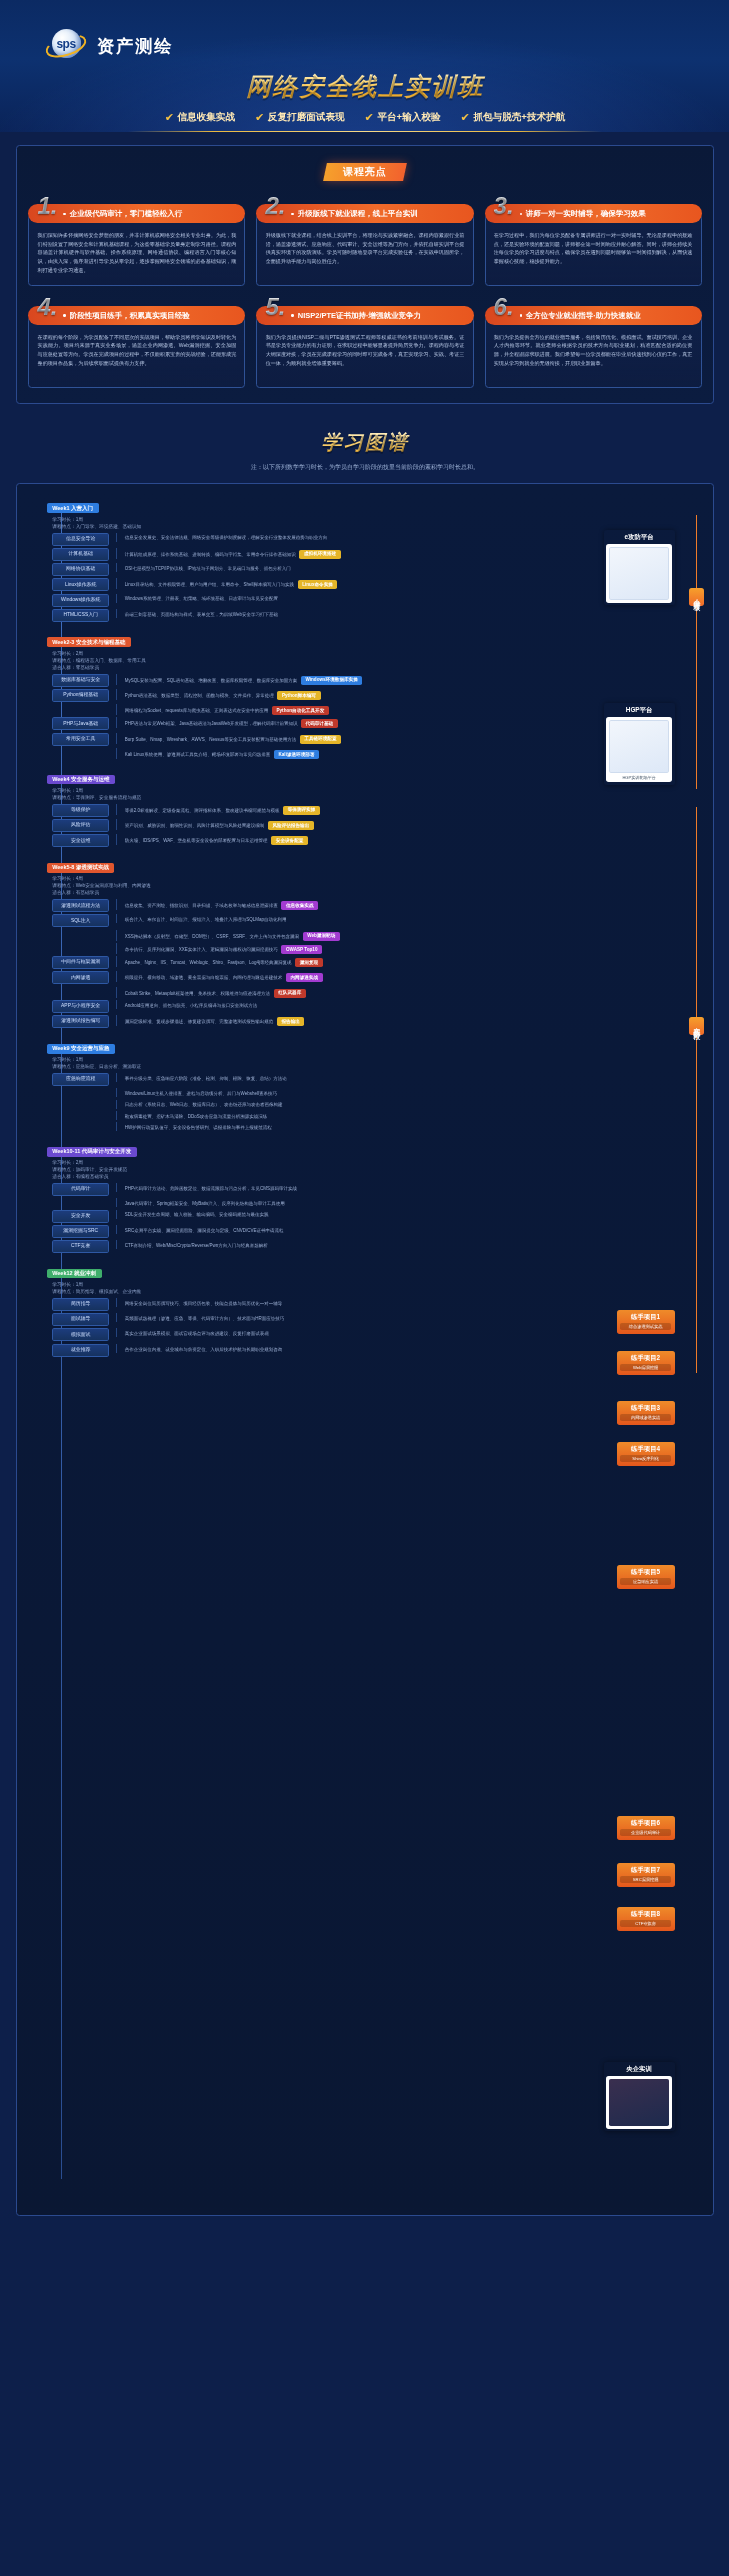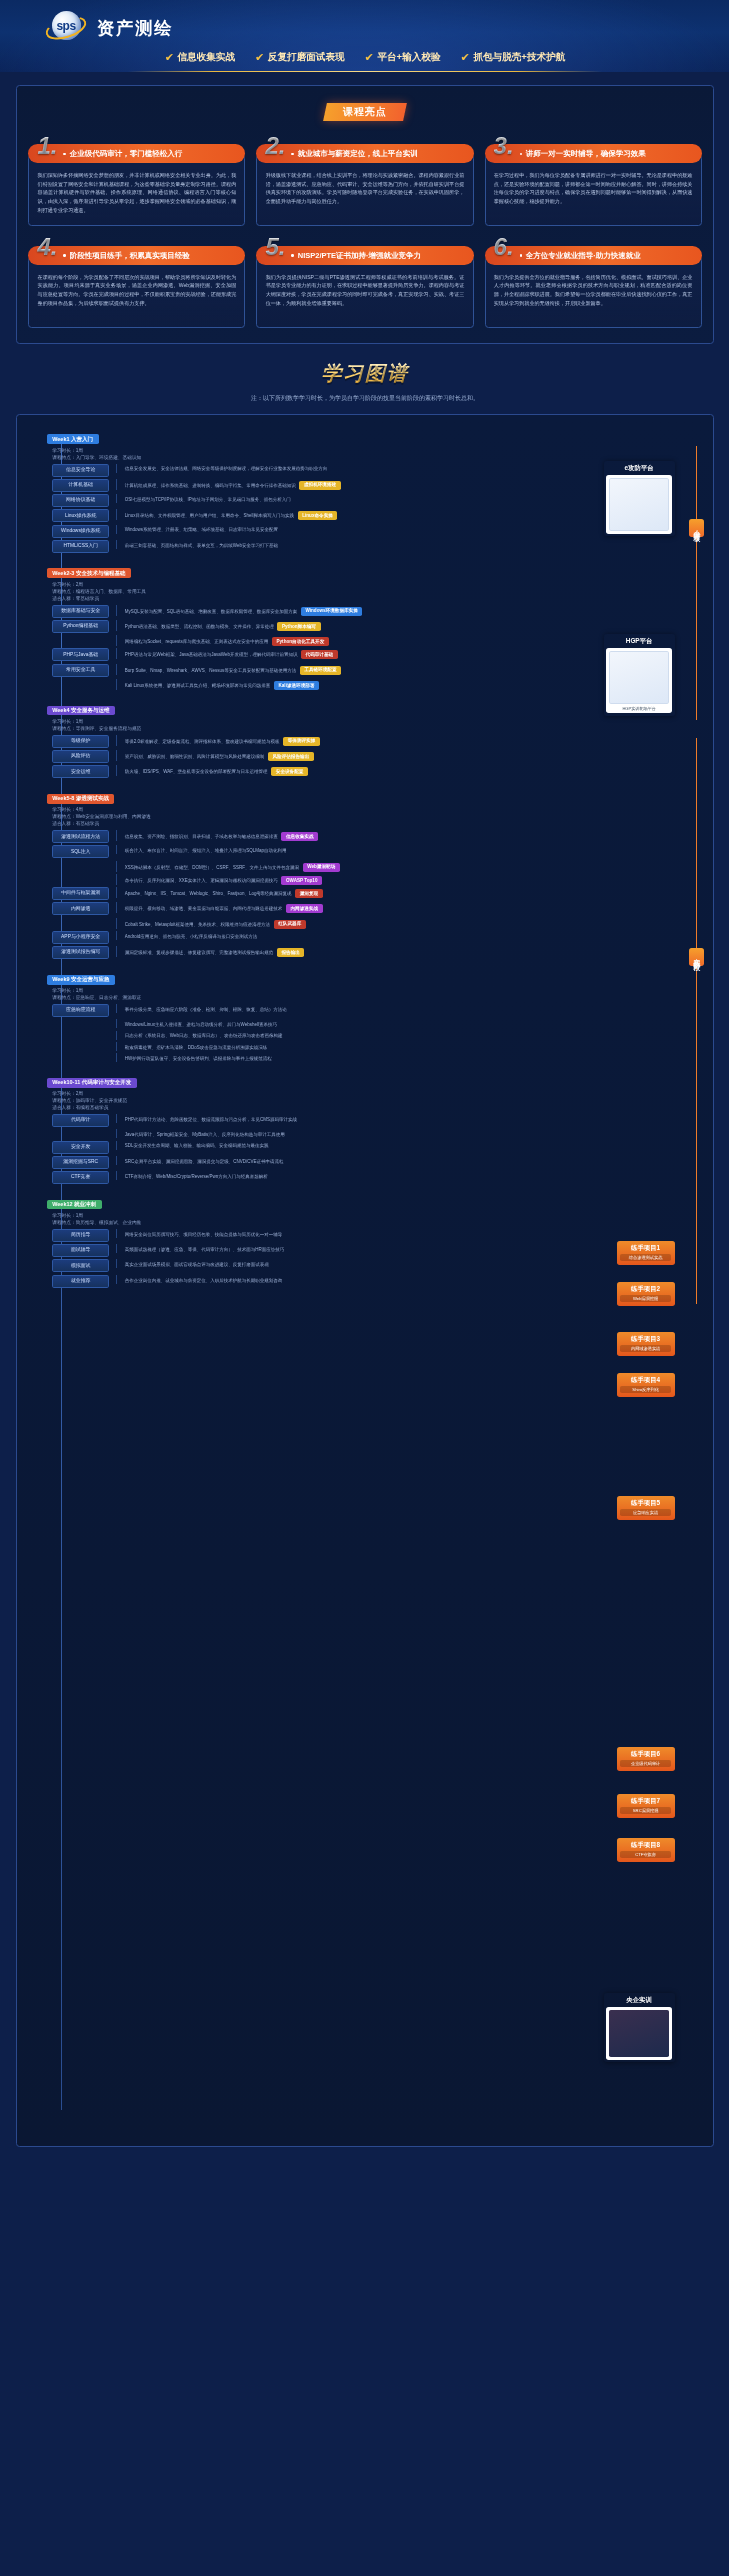--- a/index.html
+++ b/index.html
@@ -11,21 +11,21 @@
     overflow-x: hidden;
   }
   .page { width: 730px; position: relative; }
 
   
   .hero {
     position: relative;
     background:
       radial-gradient(ellipse 547px 182px at 50% 120%, rgba(40,90,190,.55), rgba(0,0,0,0) 70%),
       linear-gradient(180deg, #0b2a63 0%, #0d3170 45%, #0a2358 100%);
-    padding: 1px 0 0;
+    padding: 19px 0 0;
   }
   .logo-row { display: flex; align-items: center; padding: 11px 0 0 46px; height: 42px; }
   .logo-mark {
     width: 42px; height: 36px; position: relative; flex: none;
   }
   .logo-mark .globe {
     position: absolute; left: 5.5px; top: 1.8px; width: 29px; height: 29px; border-radius: 50%;
     background: radial-gradient(circle at 35% 30%, #ffffff 0%, #dce9f8 45%, #8fb5e4 100%);
     box-shadow: inset -2.7px -2.7px 5.5px rgba(40,80,160,.5);
   }
@@ -109,21 +109,21 @@
     margin-top: -8.2px;
     border: 0.9px solid #2f5296;
     border-radius: 3.6px;
     background: linear-gradient(180deg, #13255180 0%, #0d1c41 100%);
     padding: 14.6px 8.2px 9px;
     font-size: 5.1px; line-height: 1.72; color: #b9c9e6; text-align: justify;
     min-height: 71px;
   }
 
   
-  .map-section { margin-top: 16px; padding-bottom: 24px; }
+  .map-section { margin-top: 25px; padding-bottom: 24px; }
   .map-title {
     text-align: center; font-size: 20px; font-weight: bold; font-style: italic; letter-spacing: 1.8px;
     background: linear-gradient(180deg, #fff7da 0%, #ffd97c 45%, #e8a72a 100%);
     -webkit-background-clip: text; background-clip: text; color: transparent;
     text-shadow: 0 1.8px 0 rgba(0,0,0,.3);
   }
   .map-note { text-align: center; font-size: 6px; color: #9fb4d8; margin-top: 7.3px; }
 
   .map-panel {
     margin: 11px 16.4px 0;
@@ -207,20 +207,21 @@
   <div class="hero">
     <div class="logo-row">
       <div class="logo-mark">
         <div class="globe"></div>
         <div class="ring"></div>
         <div class="sps">sps</div>
       </div>
       <div class="logo-text">资产测绘</div>
     </div>
 
+    <div class="hero-title">网络安全线上实训班</div>
 
     <div class="hero-bullets">
       <div class="b">
           <span class="tick">✔</span>
           <span>信息收集实战</span>
         </div>
       <div class="b">
           <span class="tick">✔</span>
           <span>反复打磨面试表现</span>
         </div>
@@ -243,21 +244,21 @@
     <div class="cards-grid">
 
       <div class="card">
         <div class="card-num">1.</div>
         <div class="card-head">企业级代码审计，零门槛轻松入行</div>
         <div class="card-body">我们深知许多怀揣网络安全梦想的朋友，并非计算机或网络安全相关专业出身。为此，我们特别设置了网络安全和计算机基础课程，为这些零基础学员量身定制学习路径。课程内容涵盖计算机硬件与软件基础、操作系统原理、网络通信协议、编程语言入门等核心知识，由浅入深，循序渐进引导学员从零学起，逐步掌握网络安全领域的必备基础知识，顺利打通专业学习通道。</div>
       </div>
 
       <div class="card">
         <div class="card-num">2.</div>
-        <div class="card-head">就业城市与薪资定位，线上平台实训</div>
+        <div class="card-head">升级版线下就业课程，线上平台实训</div>
         <div class="card-body">升级版线下就业课程，结合线上实训平台，将理论与实践紧密融合。课程内容紧跟行业前沿，涵盖渗透测试、应急响应、代码审计、安全运维等热门方向，并依托自研实训平台提供真实环境下的攻防演练。学员可随时随地登录平台完成实验任务，在实战中巩固所学，全面提升动手能力与岗位胜任力。</div>
       </div>
 
       <div class="card">
         <div class="card-num">3.</div>
         <div class="card-head">讲师一对一实时辅导，确保学习效果</div>
         <div class="card-body">在学习过程中，我们为每位学员配备专属讲师进行一对一实时辅导。无论是课程中的疑难点，还是实验环境的配置问题，讲师都会第一时间响应并耐心解答。同时，讲师会持续关注每位学员的学习进度与特点，确保学员在遇到问题时能够第一时间得到解决，从而快速掌握核心技能，稳步提升能力。</div>
       </div>
 
       <div class="card">

